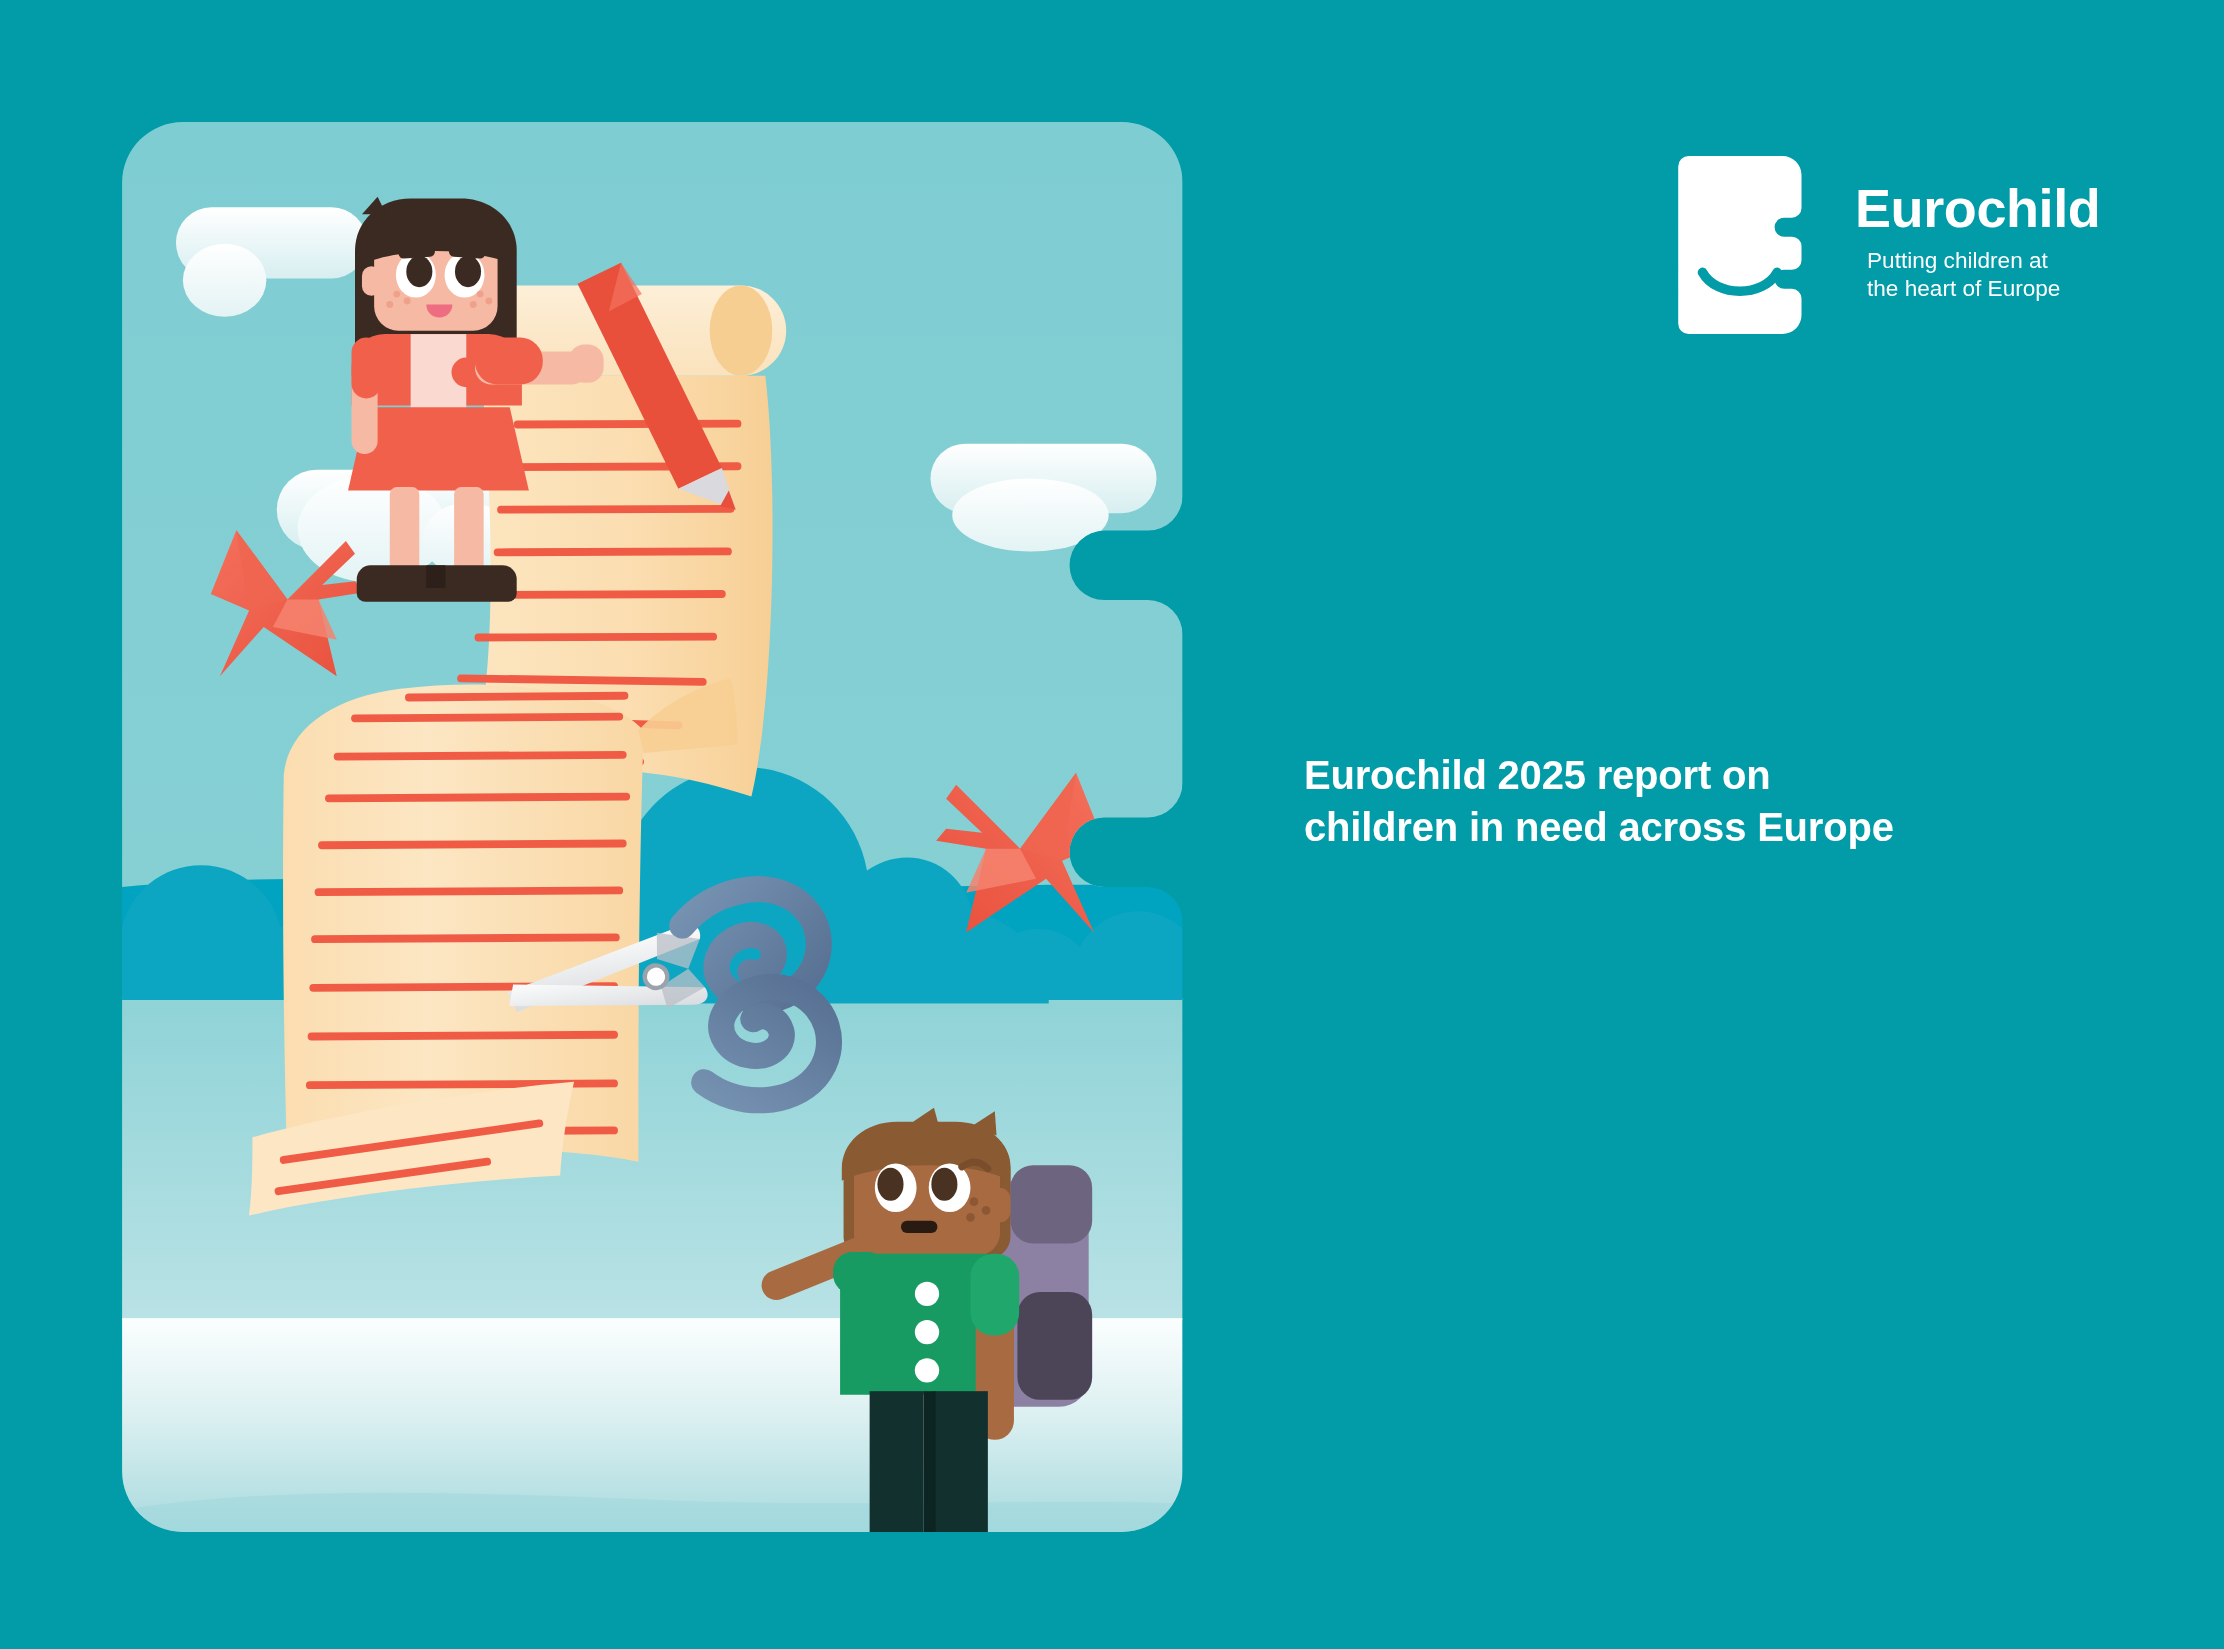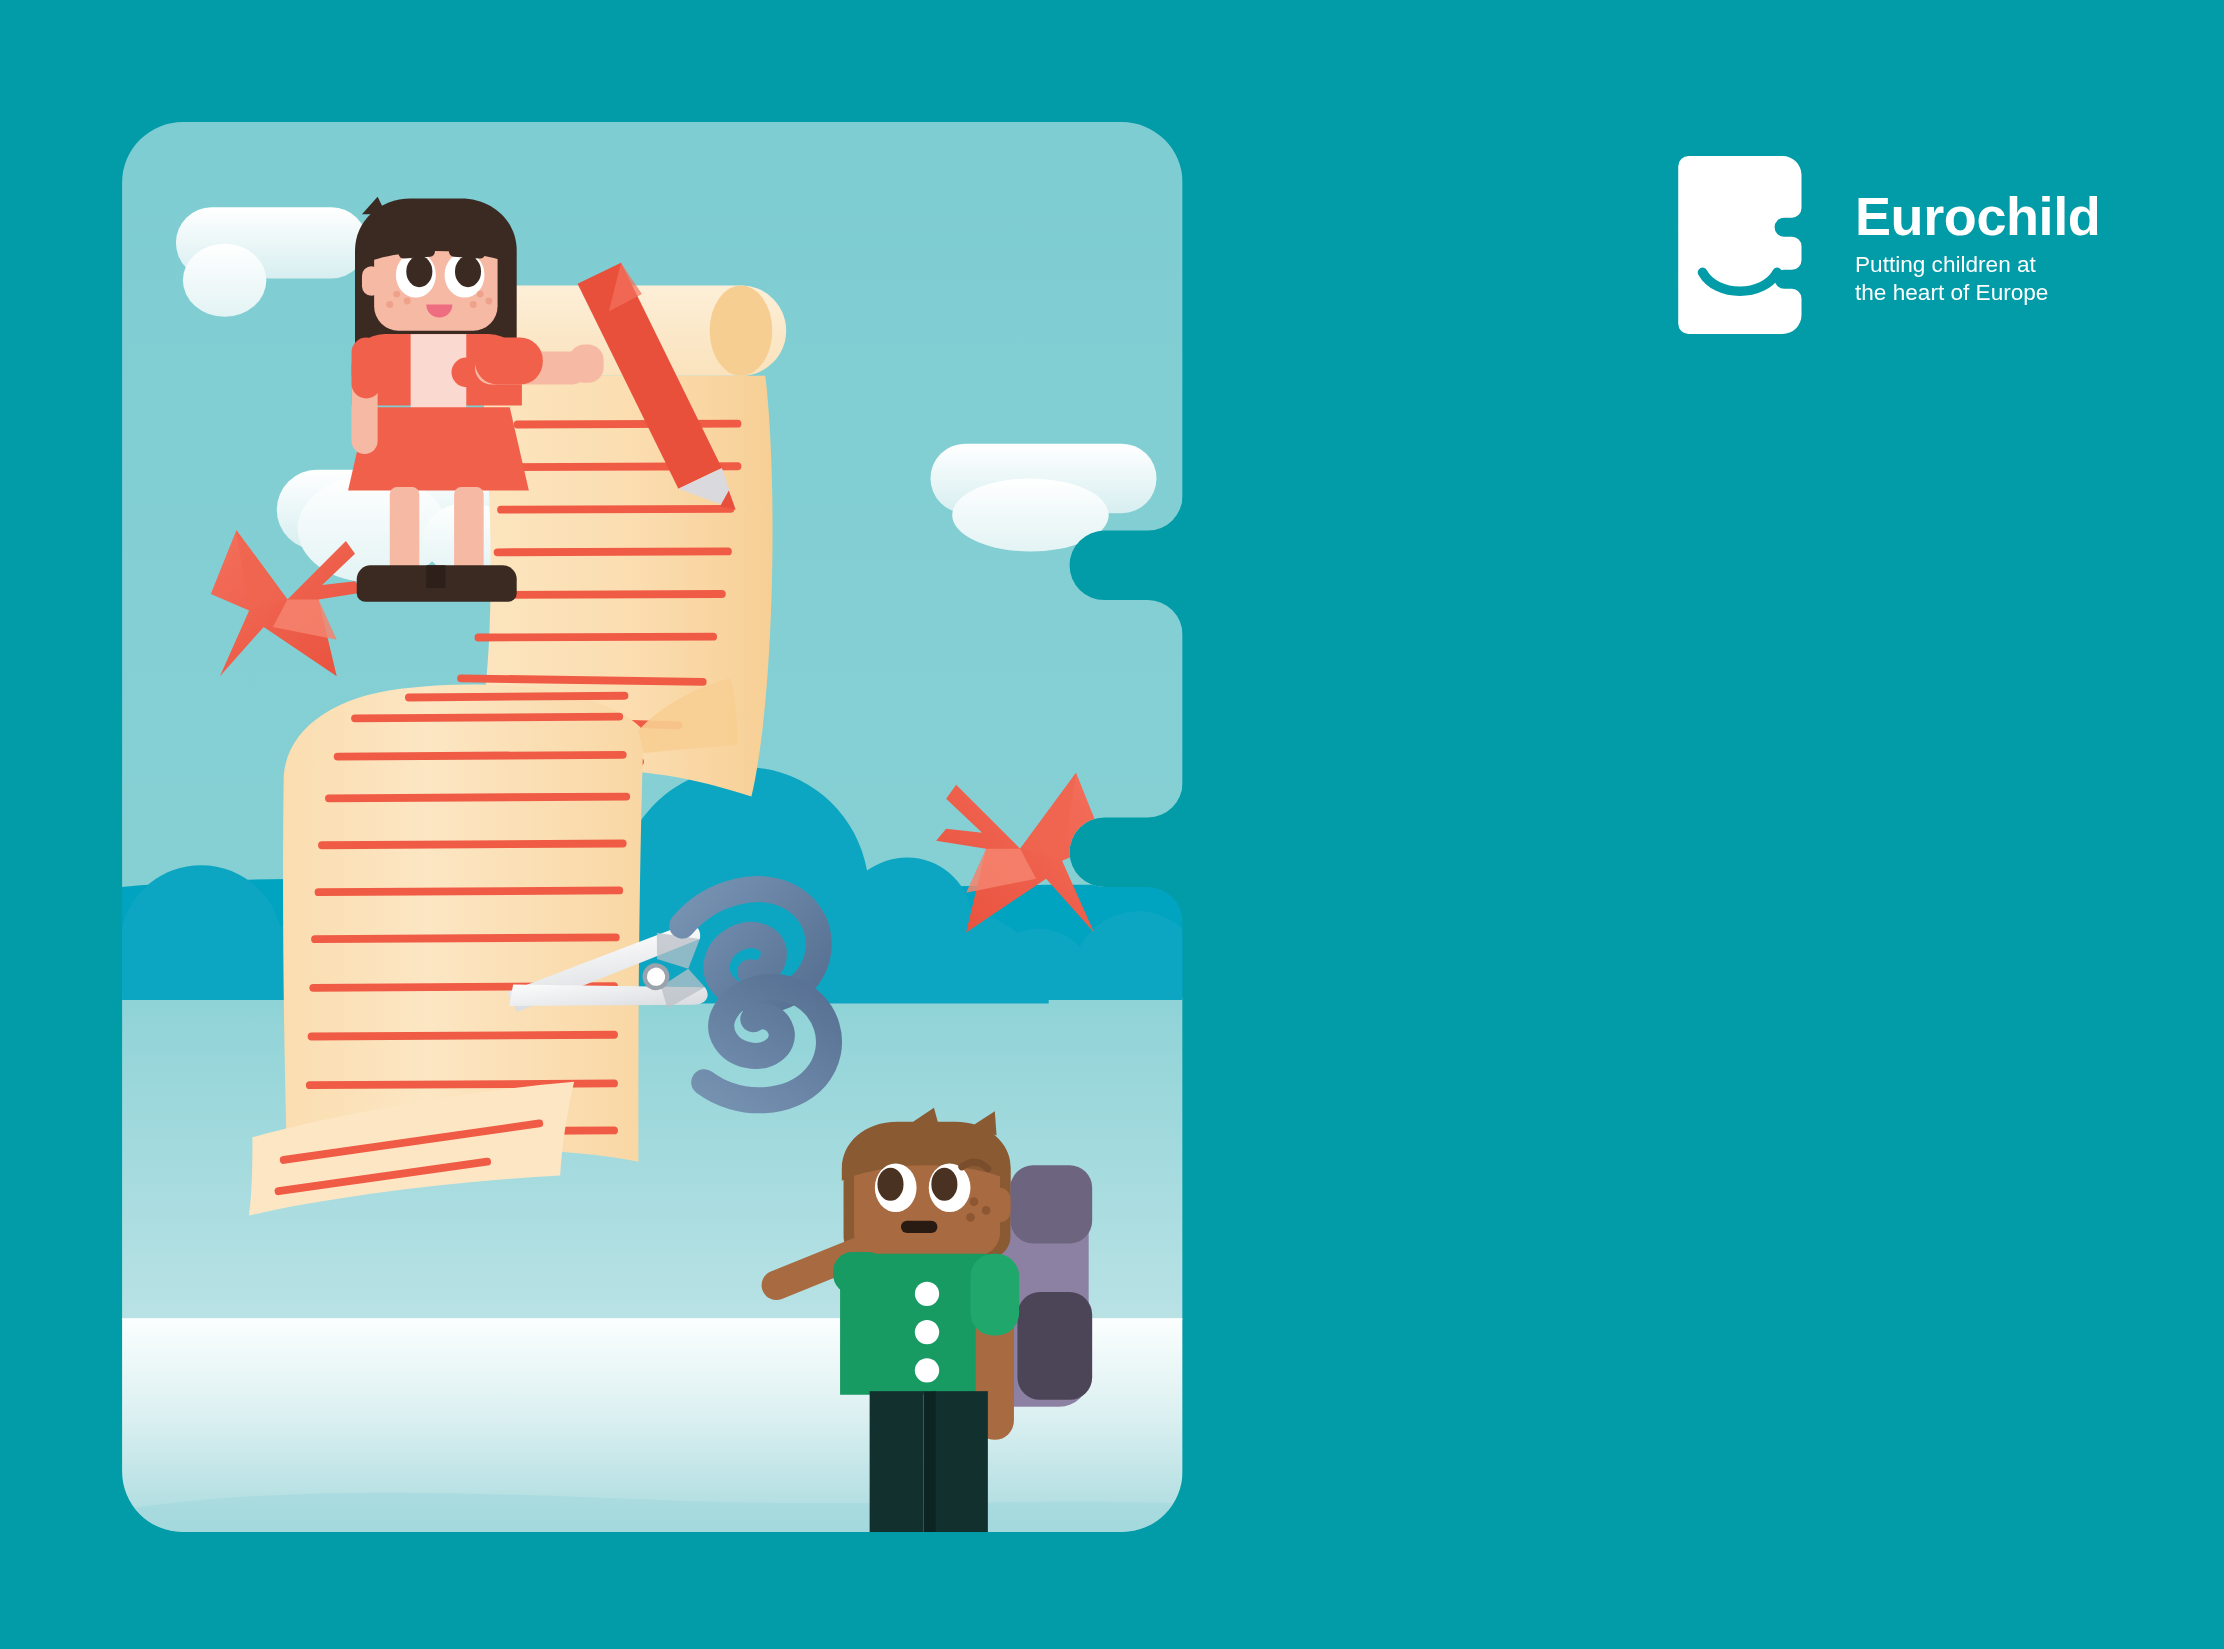--- a/index.html
+++ b/index.html
@@ -48,21 +48,21 @@
     letter-spacing:-0.4px;
     line-height:1;
     margin:0 0 8.7px 0;
     white-space:nowrap;
   }
   .logo-tag{
     font-size:22.6px;
     font-weight:400;
     color:#ffffff;
     line-height:1.22;
-    margin:0;
+    margin:12px;
     white-space:pre-line;
   }
 
   
   .title-block{
     position:absolute;
     left:0px; top:695px;
     width:921px;
   }
   .cover-title{
@@ -469,17 +469,19 @@
         </svg>
       </div>
       <div class="logo-words">
         <p class="logo-name">Eurochild</p>
         <p class="logo-tag">Putting children at
 the heart of Europe</p>
       </div>
     </div>
 
     <div class="title-block">
+      <p class="cover-subtitle">Eurochild 2025 report on
+children in need across Europe</p>
     </div>
 
   </div>
 </div>
 
 
 </body></html>

